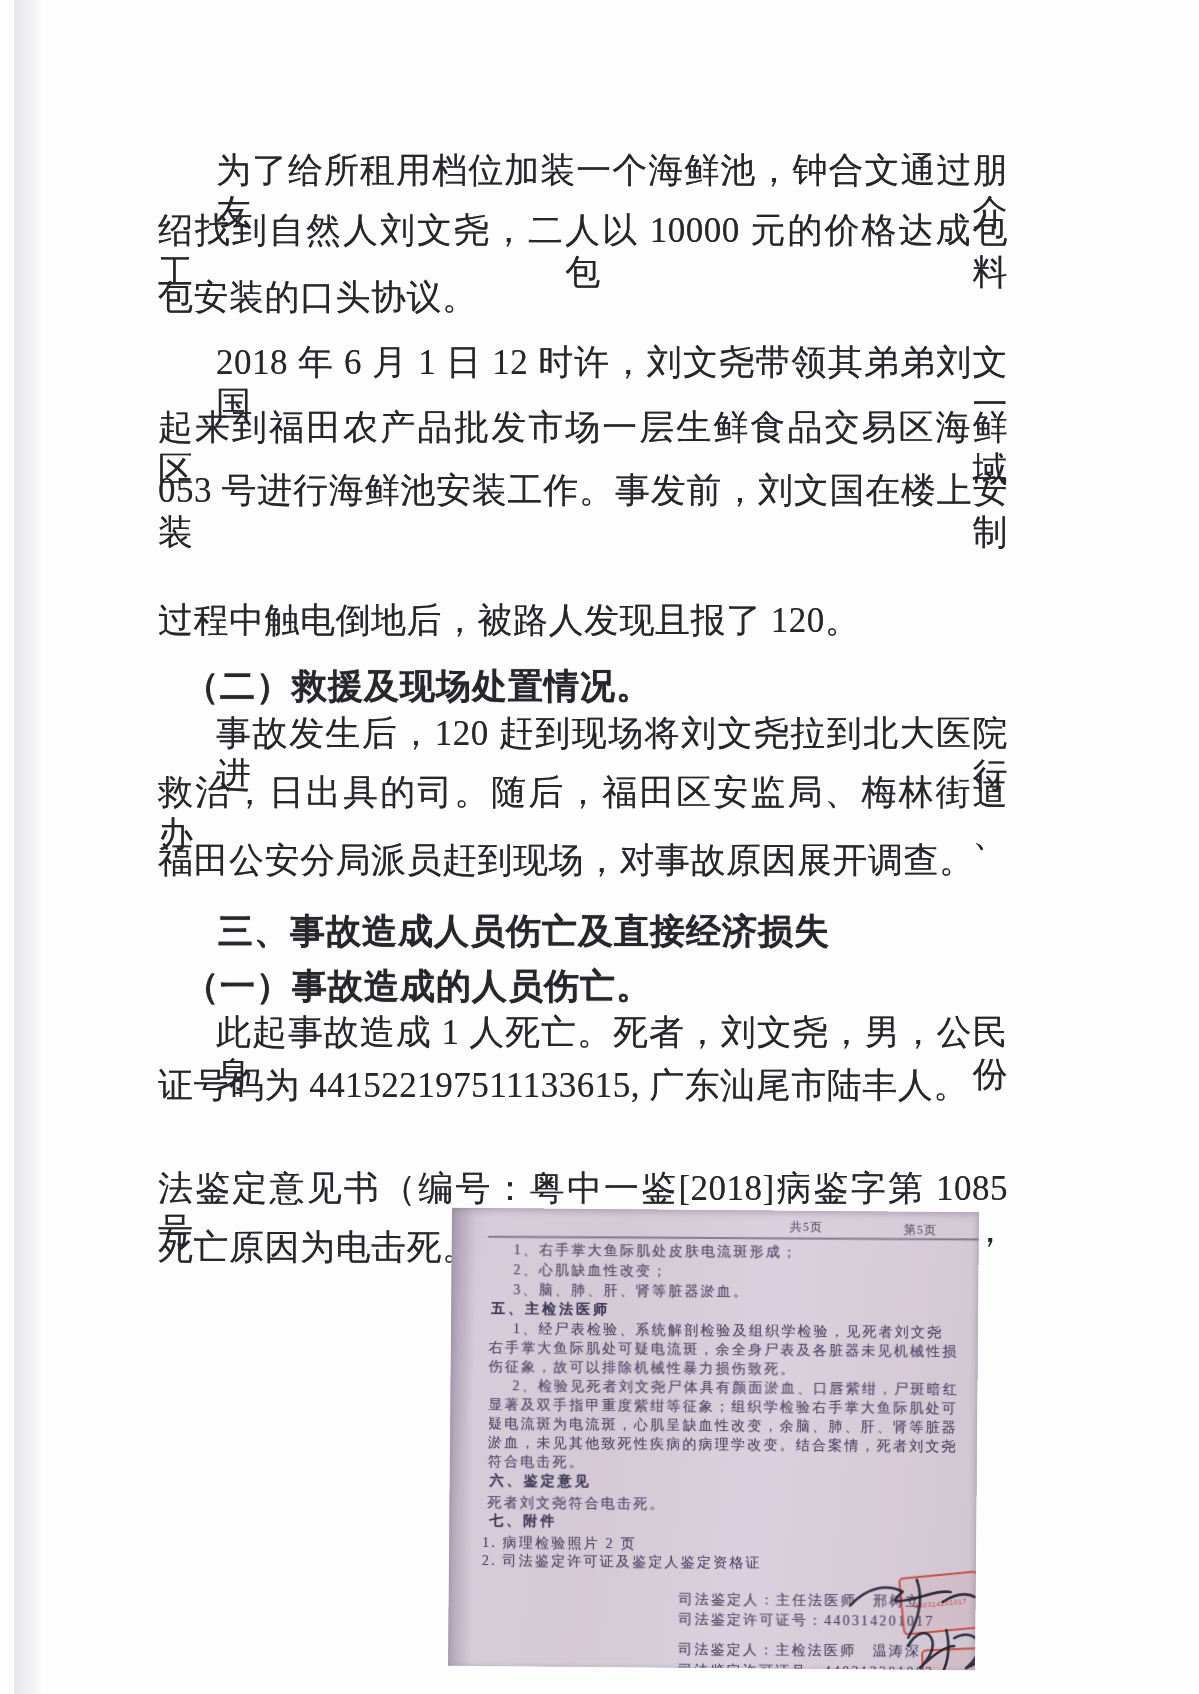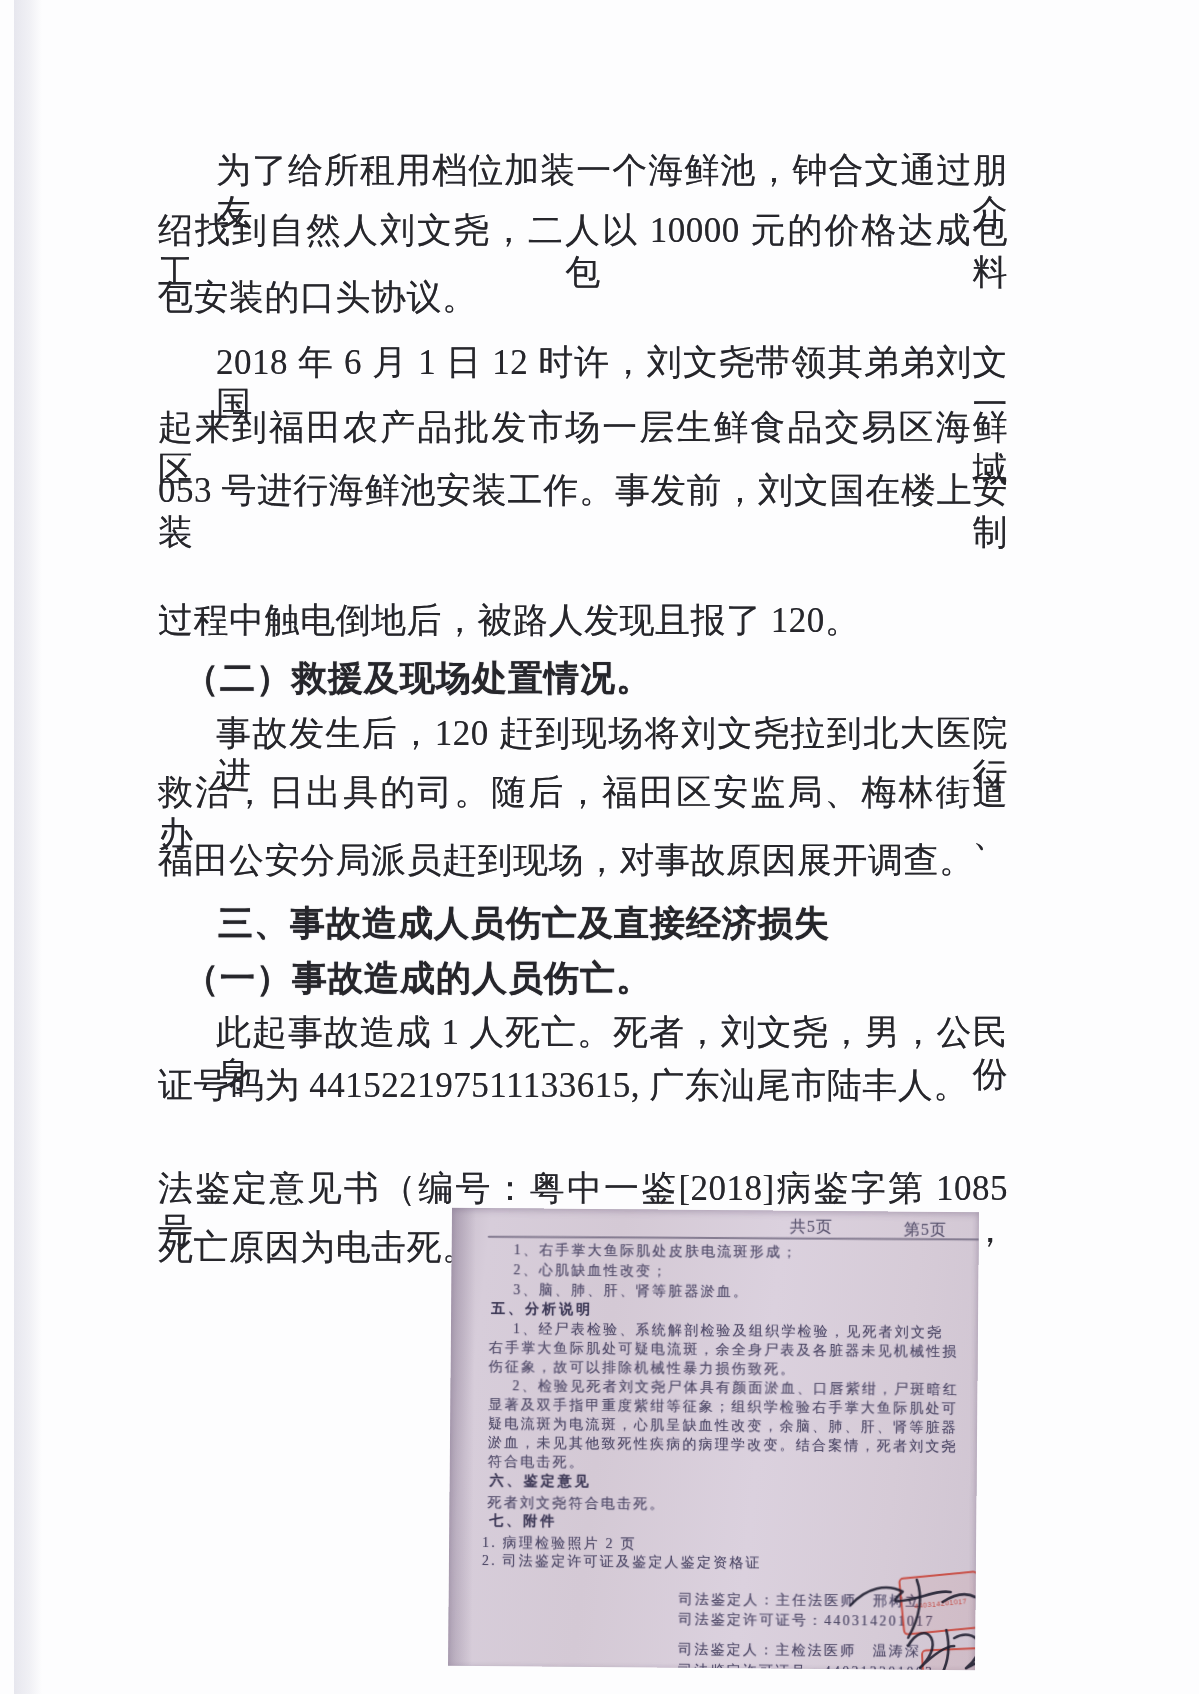--- a/index.html
+++ b/index.html
@@ -33,20 +33,21 @@
     -moz-text-align-last:justify;
   }
   .ind{padding-left:58px;}
   .ind28{padding-left:26px;}
   .ind60{padding-left:60px;}
   .hd{
     font-family:"Liberation Sans","DejaVu Sans",sans-serif;
     font-weight:700;
     letter-spacing:1px;
     text-shadow:0 0 .8px rgba(20,20,30,.7);
+    margin-top:8px;
   }
   
   .scan{
     position:absolute;left:450px;top:1210px;width:527px;height:458px;
     background:linear-gradient(96deg,#c7bccb 0%,#d7cdda 7%,#d4c9d5 30%,#dbd1de 58%,#d6cbd7 82%,#d0c5d2 100%);
     transform:rotate(0.5deg);
     overflow:hidden;
     box-shadow:inset 0 3px 6px rgba(110,95,125,.28), inset -2px 0 5px rgba(120,105,135,.18);
   }
   .scan-left-shadow{
@@ -64,21 +65,21 @@
     font-size:14px;line-height:18px;
     letter-spacing:2.2px;
     white-space:nowrap;
     text-shadow:0 0 1px rgba(90,80,130,.5);
   }
   .sl-bold{
     font-weight:700;color:#3c3854;
     font-family:"Liberation Sans","DejaVu Sans",sans-serif;
     letter-spacing:3px;
   }
-  .sl-small{font-size:16px;letter-spacing:1px;color:#5e5870;}
+  .sl-small{font-size:12px;letter-spacing:1px;color:#5e5870;}
   .scan-rule{
     position:absolute;left:36px;top:27px;width:492px;height:2px;
     background:#57506a;opacity:.65;border-radius:1px;
     transform:rotate(-0.2deg);
   }
   .stamp{
     position:absolute;
     border:2px solid rgba(199,55,42,.8);
     border-radius:5px;
     background:rgba(205,70,55,.07);
@@ -129,21 +130,21 @@
     <div class="scan-content">
 
       <span class="sl sl-small" style="left:338px;top:7px">共5页</span>
       <span class="sl sl-small" style="left:452px;top:9px">第5页</span>
       <div class="scan-rule"></div>
 
       <div class="sl" style="left:62px;top:33px">1、右手掌大鱼际肌处皮肤电流斑形成；</div>
       <div class="sl" style="left:62px;top:53px">2、心肌缺血性改变；</div>
       <div class="sl" style="left:62px;top:73px">3、脑、肺、肝、肾等脏器淤血。</div>
 
-      <div class="sl sl-bold" style="left:40px;top:91px">五、分析说明</div>
+      <div class="sl sl-bold" style="left:40px;top:91px">五、主检法医师</div>
 
       <div class="sl" style="left:62px;top:112px">1、经尸表检验、系统解剖检验及组织学检验，见死者刘文尧</div>
       <div class="sl" style="left:38px;top:131px">右手掌大鱼际肌处可疑电流斑，余全身尸表及各脏器未见机械性损</div>
       <div class="sl" style="left:38px;top:150px">伤征象，故可以排除机械性暴力损伤致死。</div>
 
       <div class="sl" style="left:62px;top:169px">2、检验见死者刘文尧尸体具有颜面淤血、口唇紫绀，尸斑暗红</div>
       <div class="sl" style="left:38px;top:188px">显著及双手指甲重度紫绀等征象；组织学检验右手掌大鱼际肌处可</div>
       <div class="sl" style="left:38px;top:207px">疑电流斑为电流斑，心肌呈缺血性改变，余脑、肺、肝、肾等脏器</div>
       <div class="sl" style="left:38px;top:226px">淤血，未见其他致死性疾病的病理学改变。结合案情，死者刘文尧</div>
       <div class="sl" style="left:38px;top:245px">符合电击死。</div>

